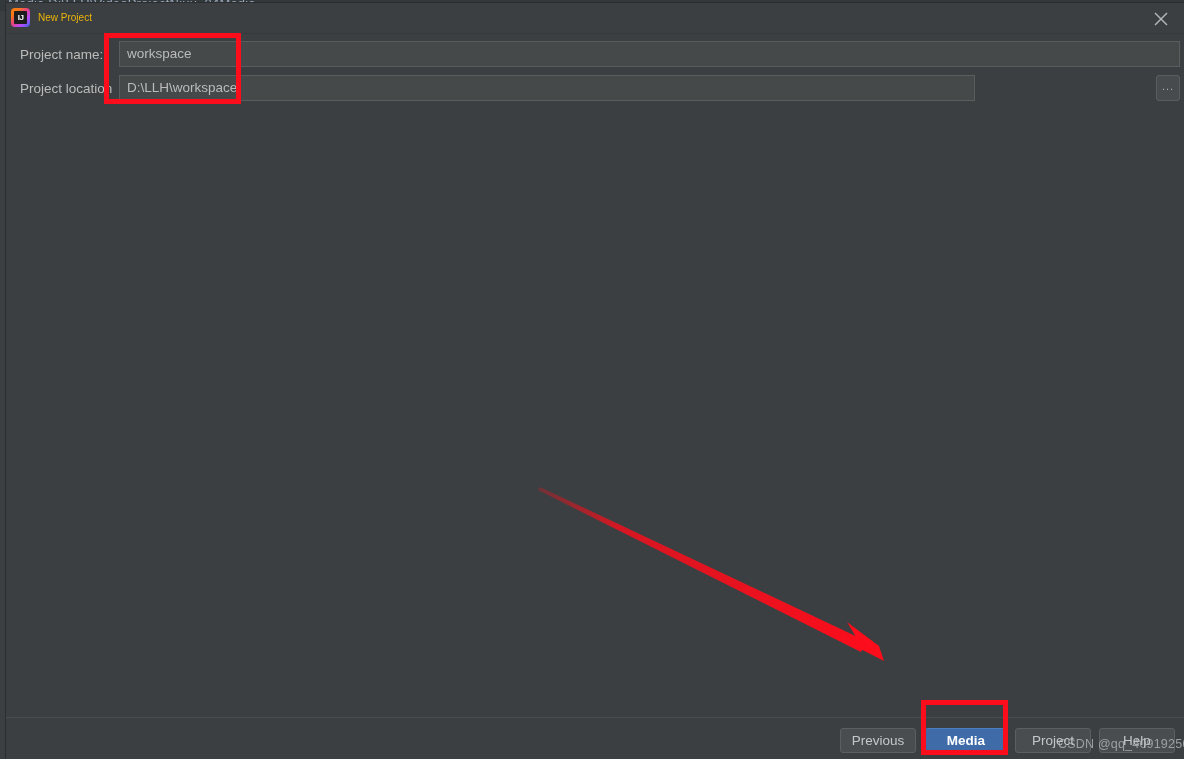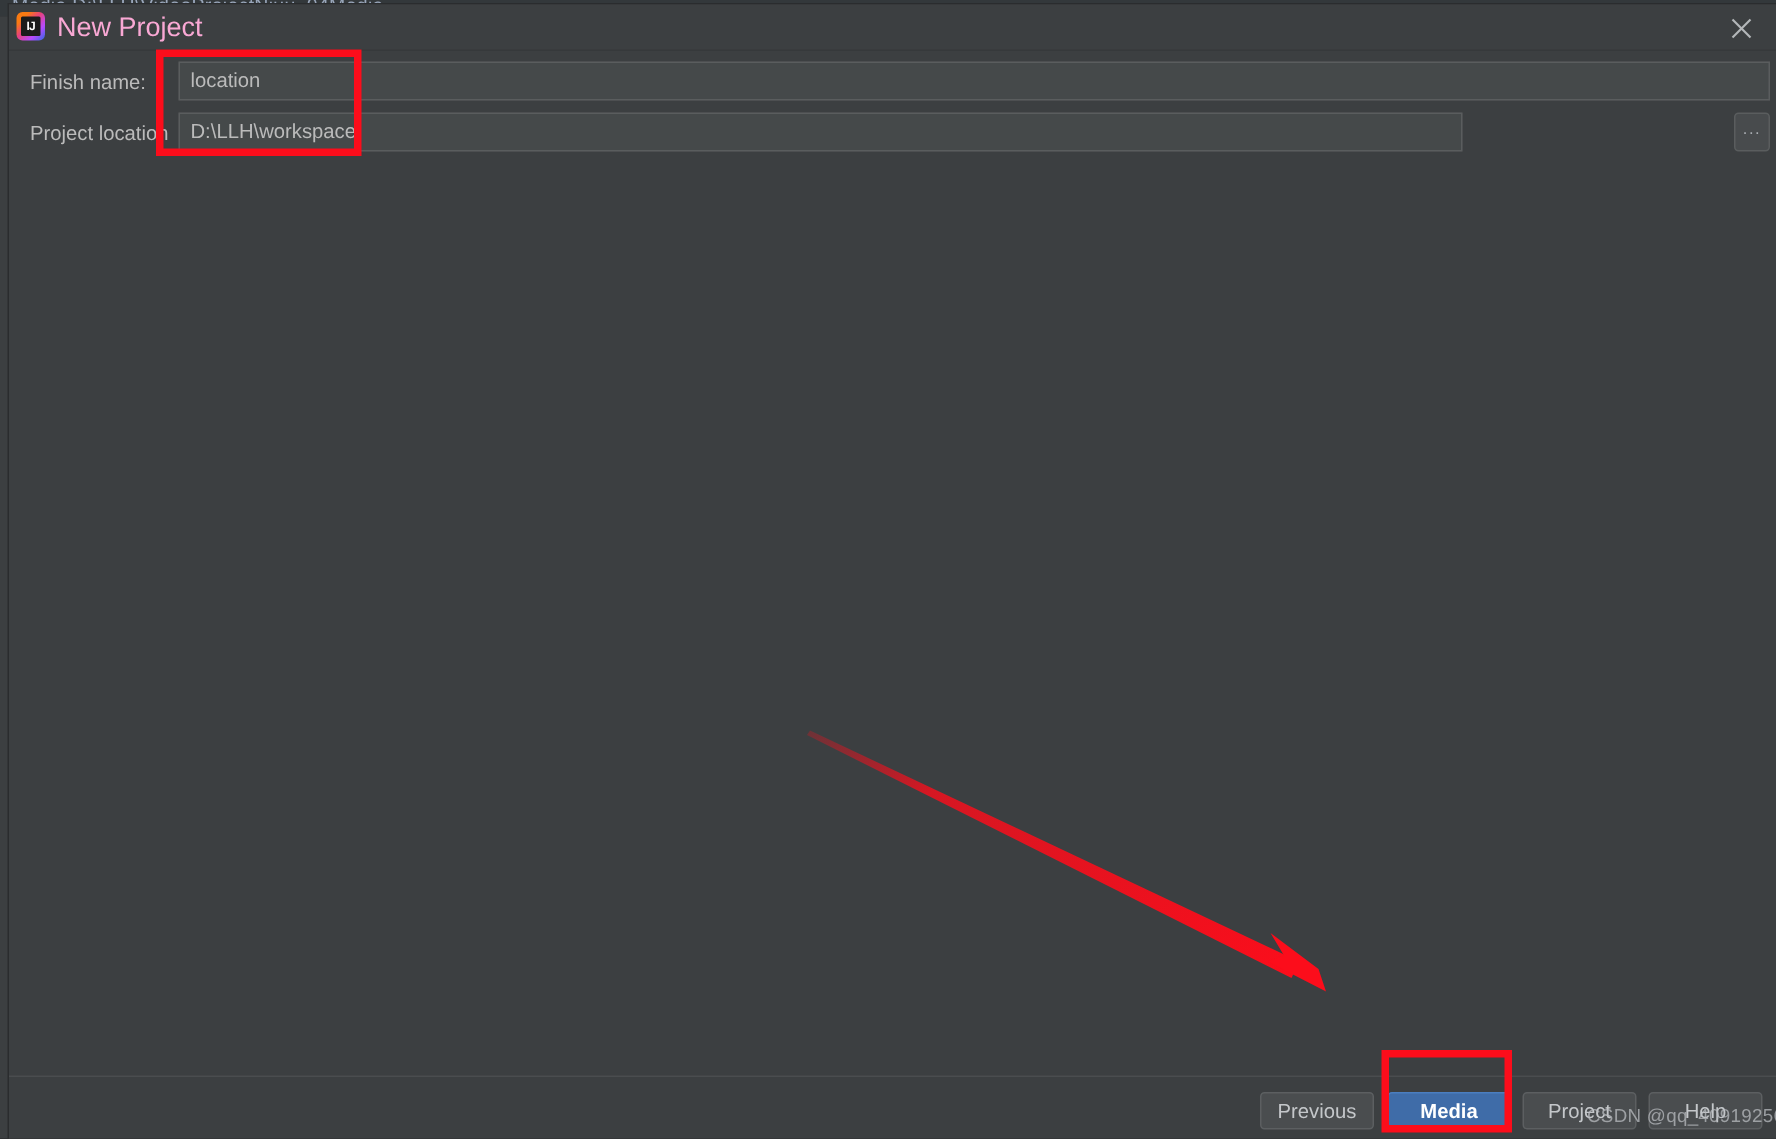--- a/index.html
+++ b/index.html
@@ -97,22 +97,22 @@
     font-weight: bold;
     line-height: 19px;
     text-align: center;
     letter-spacing: -.5px;
   }
   #dialog-title {
     position: absolute;
     left: 32px; top: 0;
     height: 30px;
     line-height: 30px;
-    font-size: 18px;
-    color: #f9a8d4;
+    font-size: 10px;
+    color: #eab308;
   }
   #close-button {
     position: absolute;
     right: 0; top: 0;
     width: 46px; height: 30px;
     cursor: default;
   }
   #close-button svg { position: absolute; left: 16px; top: 9px; }
 
   
@@ -287,22 +287,22 @@
     <span id="dialog-title">New Project</span>
     <div id="close-button">
       <svg width="14" height="14" viewBox="0 0 14 14">
         <line x1="1" y1="1" x2="13" y2="13" stroke="#b4b7ba" stroke-width="1.4"></line>
         <line x1="13" y1="1" x2="1" y2="13" stroke="#b4b7ba" stroke-width="1.4"></line>
       </svg>
     </div>
   </div>
 
   <div class="form-row" id="row-name">
-    <span class="form-label">Finish name:</span>
-    <div class="text-field" id="field-name">location</div>
+    <span class="form-label">Project name:</span>
+    <div class="text-field" id="field-name">workspace</div>
   </div>
 
   <div class="form-row" id="row-loc">
     <span class="form-label">Project location</span>
     <div class="text-field" id="field-loc">D:\LLH\workspace</div>
     <div id="browse-button">...</div>
   </div>
 
 
   <div id="button-bar">

